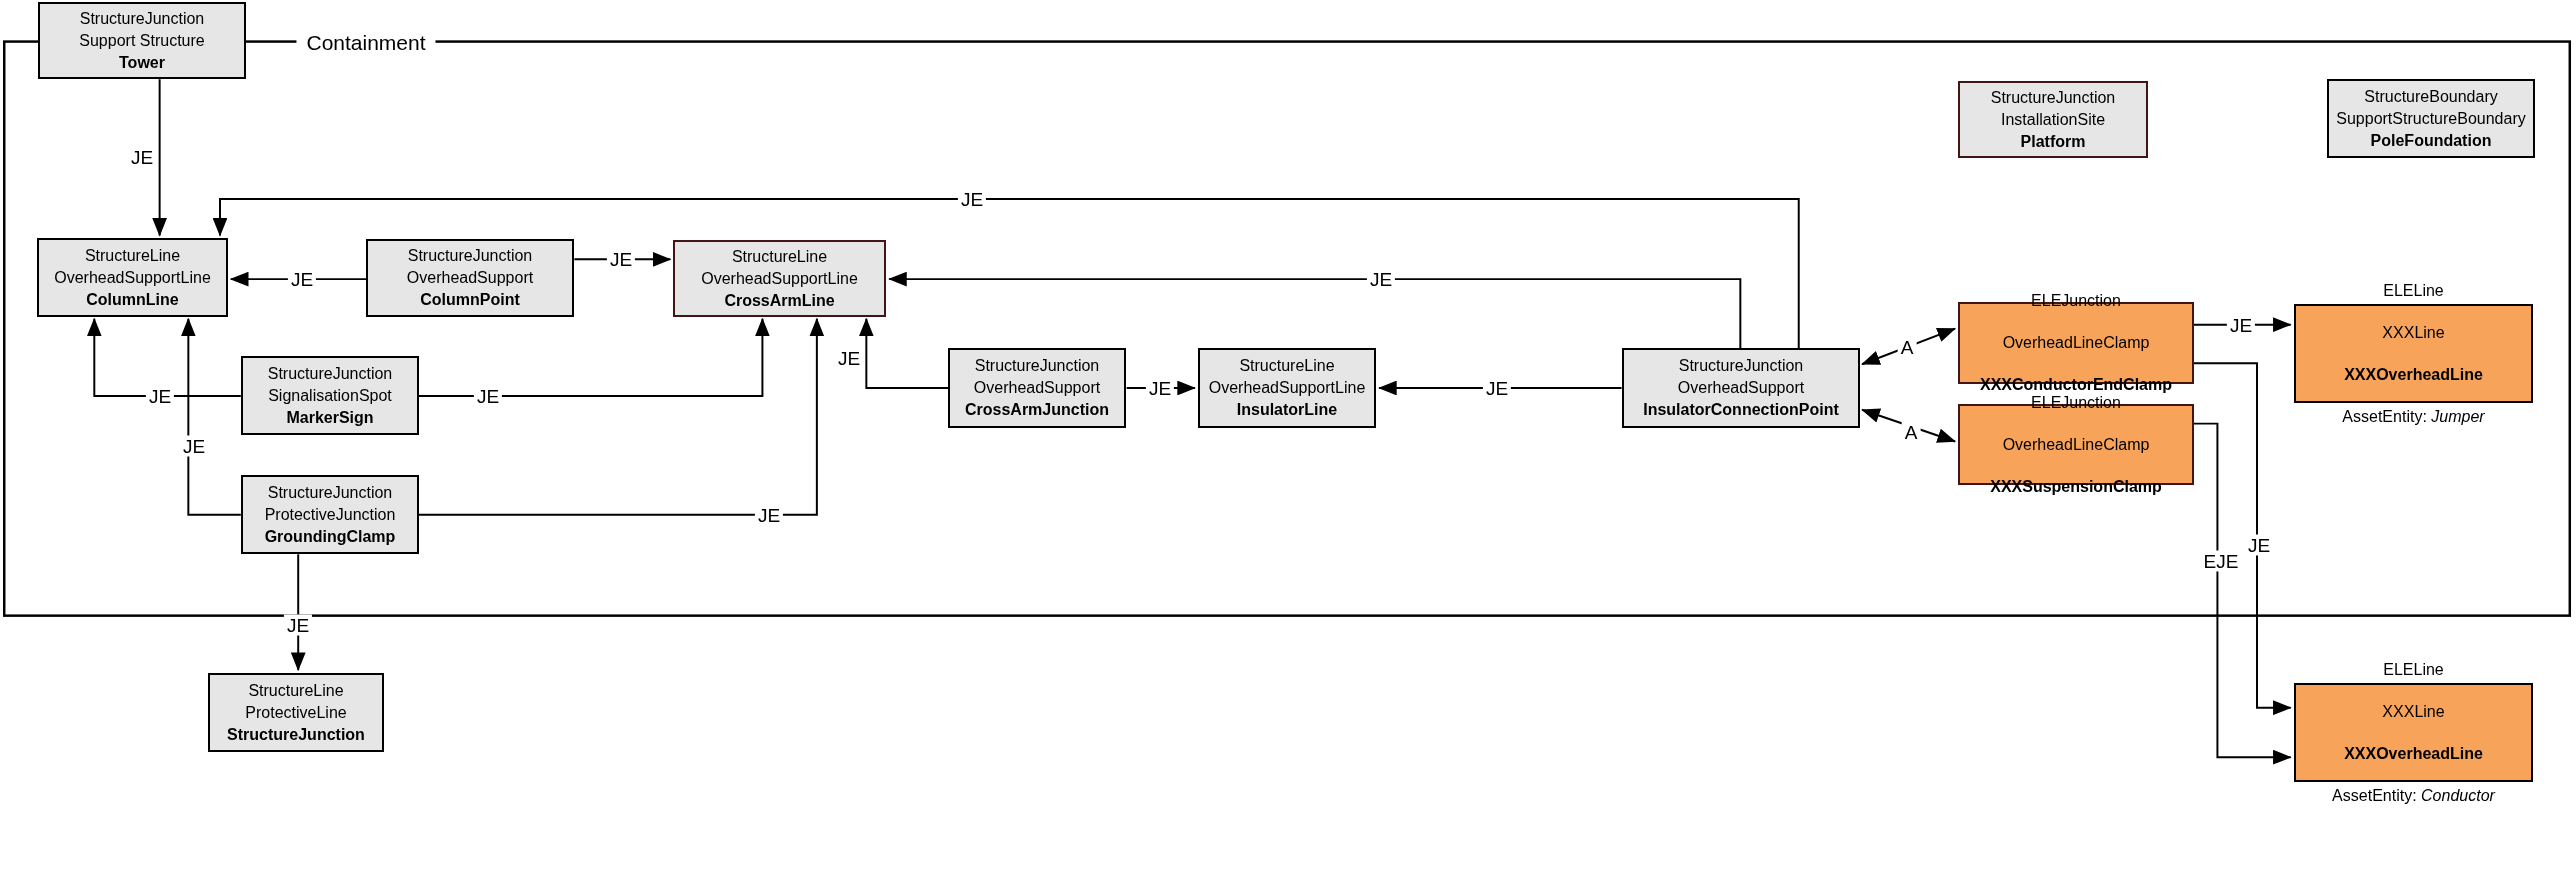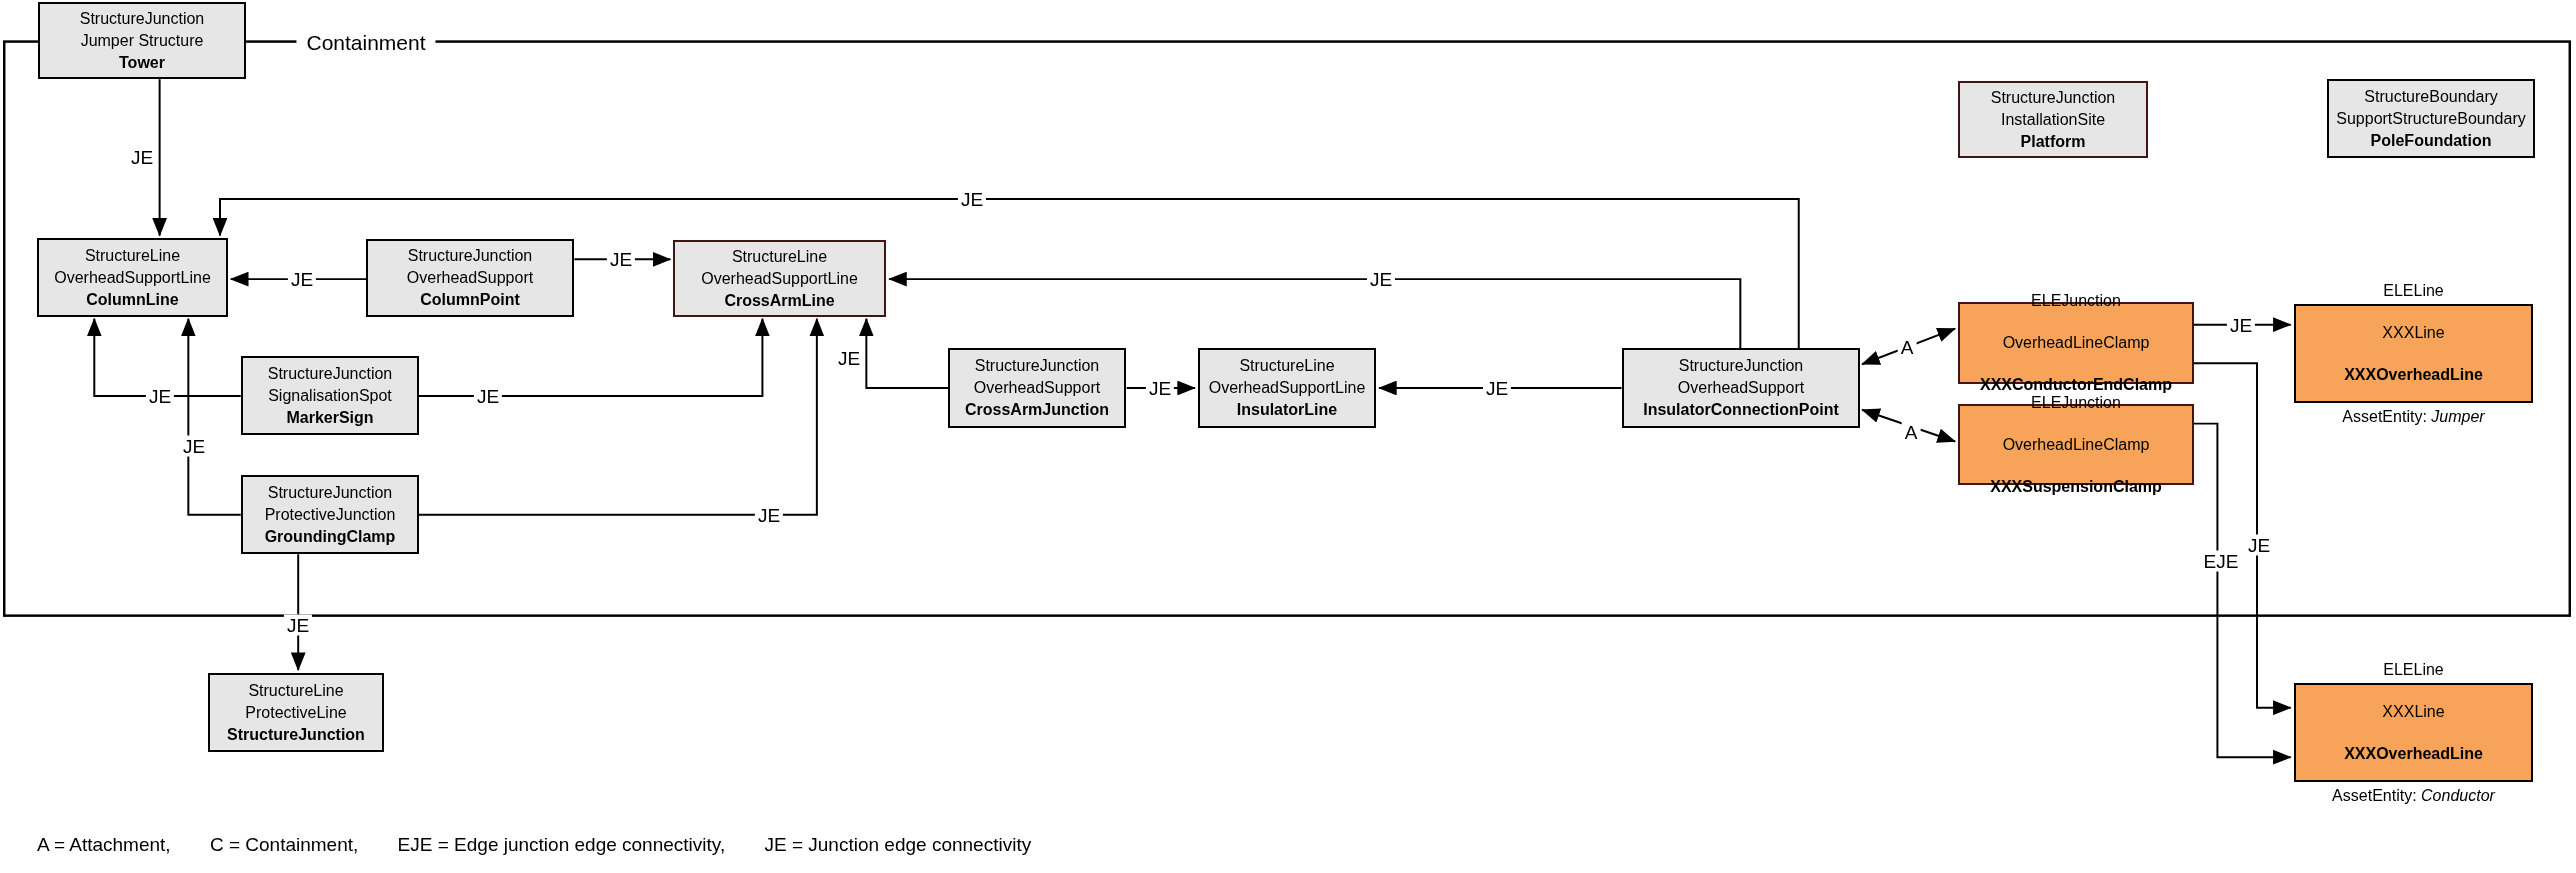--- a/index.html
+++ b/index.html
@@ -53,21 +53,21 @@
       <path d="M1881,414 L1975,446" marker-start="url(#arrS)" marker-end="url(#arr)"></path>
       <path d="M2216,328 H2314" marker-end="url(#arr)"></path>
       <path d="M2216,367 H2280 V715 H2314" marker-end="url(#arr)"></path>
       <path d="M2216,428 H2240 V765 H2314" marker-end="url(#arr)"></path>
       <path d="M301,560 V677" marker-end="url(#arr)"></path>
     </g>
   </svg>
 
   <div class="node" style="left:38px;top:2px;width:208px;height:77px">
     <span>StructureJunction</span>
-    <span>Jumper Structure</span>
+    <span>Support Structure</span>
     <span class="nm">Tower</span>
   </div>
 
   <div class="node maroon" style="left:1958px;top:81px;width:190px;height:77px">
     <span>StructureJunction</span>
     <span>InstallationSite</span>
     <span class="nm">Platform</span>
   </div>
 
   <div class="node" style="left:2327px;top:79px;width:208px;height:79px">
@@ -170,21 +170,15 @@
   <span class="elabel" style="left:849px;top:358px">JE</span>
   <span class="elabel" style="left:1160px;top:388px">JE</span>
   <span class="elabel" style="left:1497px;top:388px">JE</span>
   <span class="elabel" style="left:1907px;top:347px">A</span>
   <span class="elabel" style="left:1911px;top:432px">A</span>
   <span class="elabel" style="left:2241px;top:325px">JE</span>
   <span class="elabel" style="left:2259px;top:545px">JE</span>
   <span class="elabel" style="left:2221px;top:561px">EJE</span>
   <span class="elabel" style="left:298px;top:625px">JE</span>
 
-  <div id="legend">
-    <span>A = Attachment,</span>
-    <span>C = Containment,</span>
-    <span>EJE = Edge junction edge connectivity,</span>
-    <span>JE = Junction edge connectivity</span>
-  </div>
 
 </div>
 
 
 </body></html>

